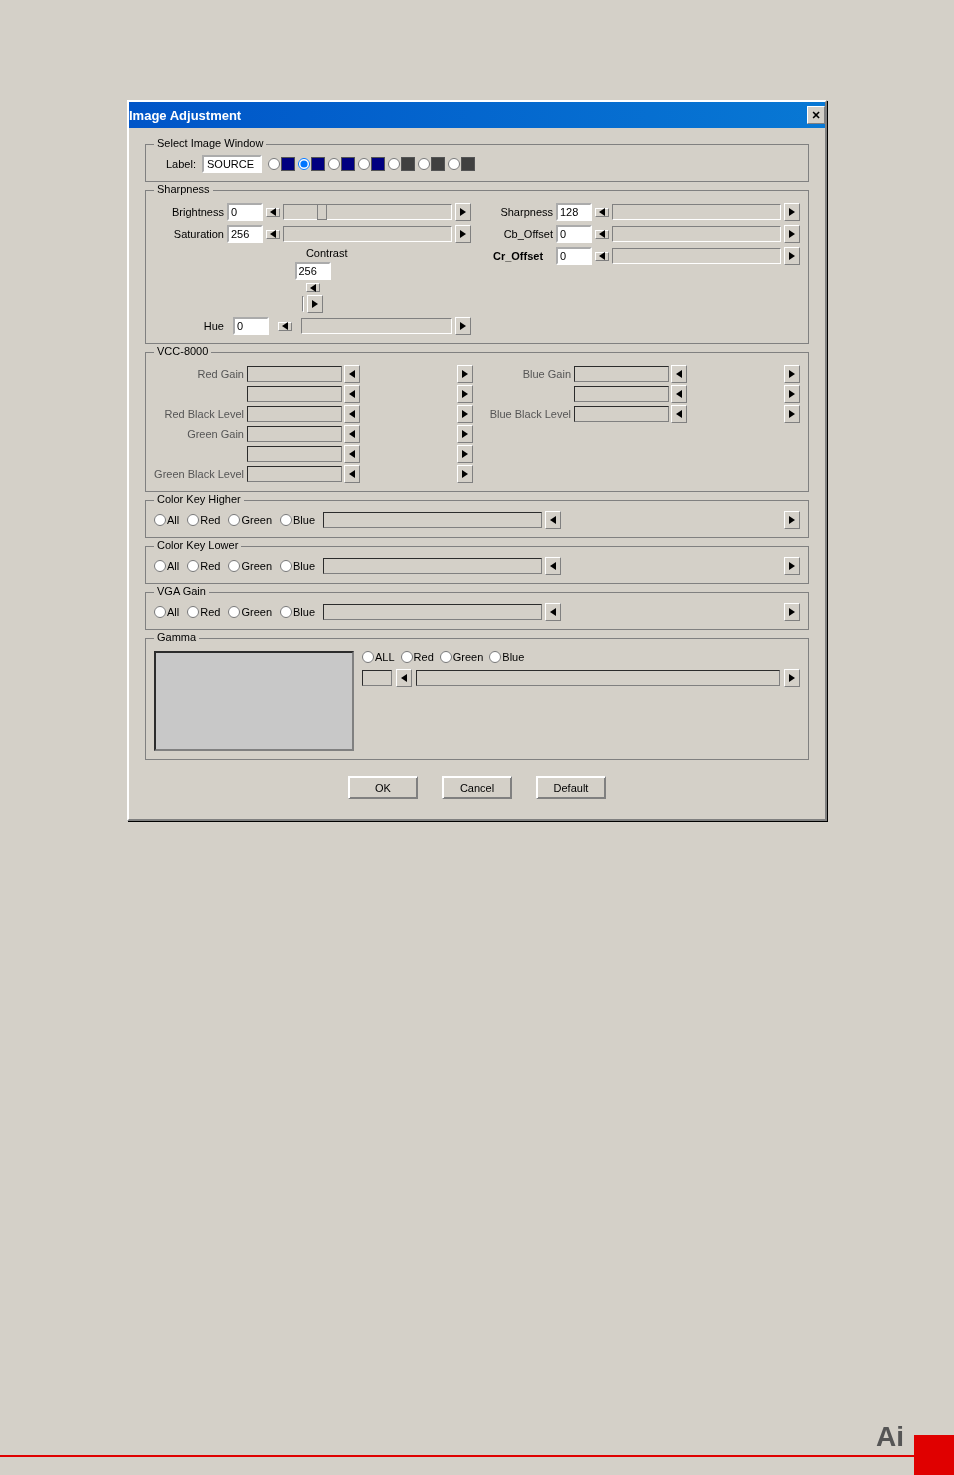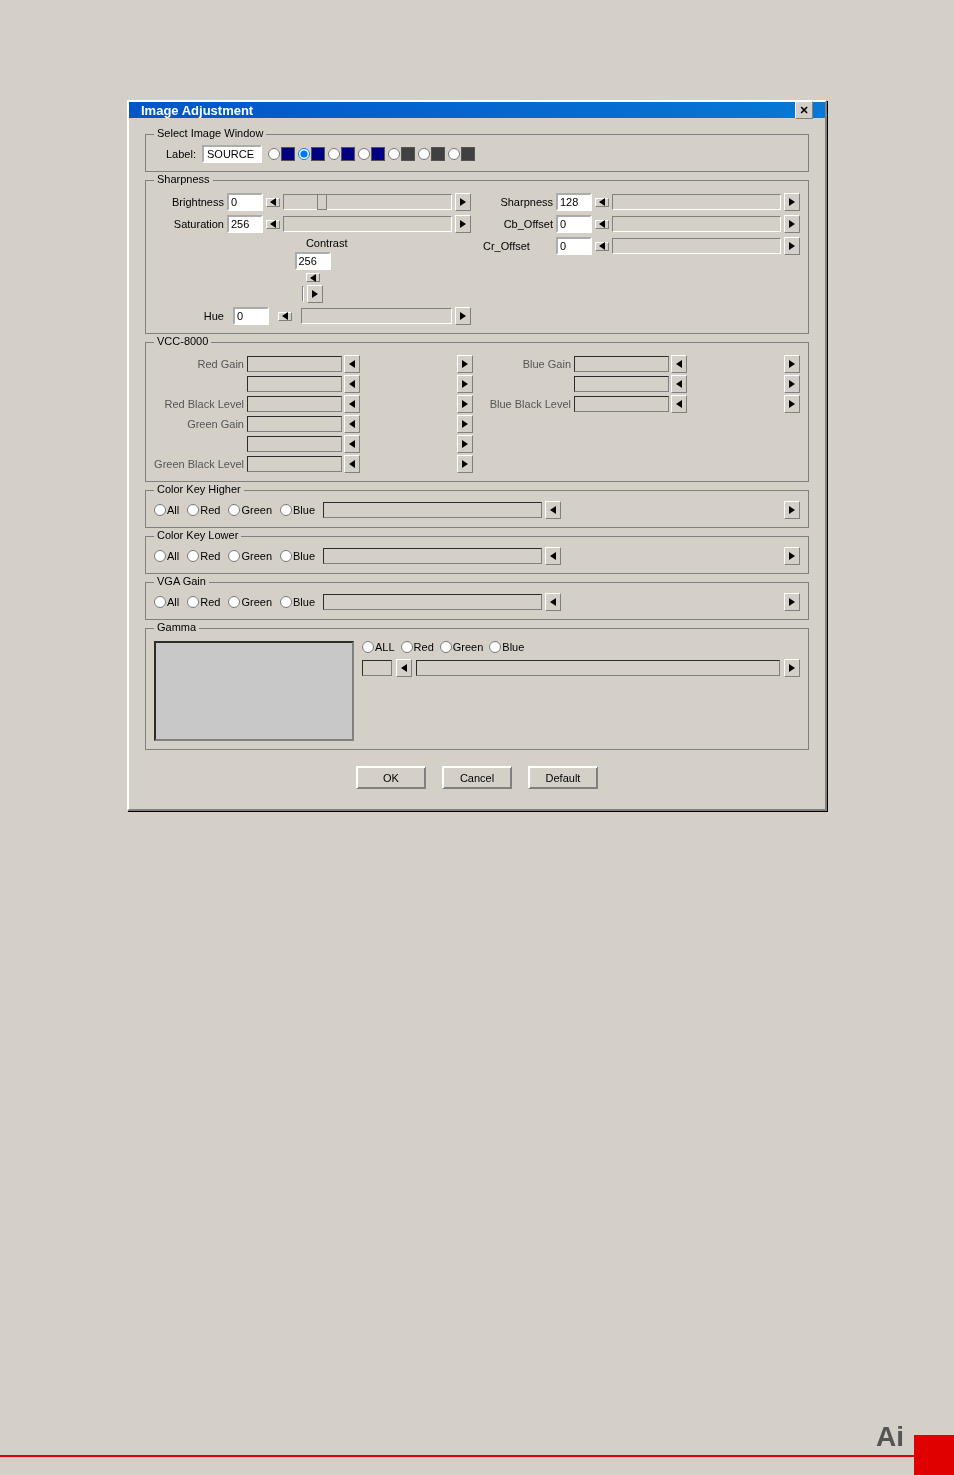--- a/index.html
+++ b/index.html
@@ -22,25 +22,25 @@
       border-right-color: #808080;
       border-bottom-color: #808080;
       box-shadow: 1px 1px 0 #000;
     }
 
     .title-bar {
       background: linear-gradient(to right, #0055c8, #0878d4);
       color: white;
       font-weight: bold;
       font-size: 13px;
-      padding: 4px 12px;
+      padding: 4px 0;
       display: flex;
       align-items: center;
       justify-content: space-between;
-      height: 16px;
+      height: 26px;
     }
 
     .title-bar-close {
       width: 18px;
       height: 18px;
       background: #d4d0c8;
       border: 1px solid #ffffff;
       border-right-color: #808080;
       border-bottom-color: #808080;
       display: flex;
@@ -261,21 +261,21 @@
       height: 16px;
       background: #d4d0c8;
       border: 1px inset #808080;
     }
 
     
     .button-row {
       display: flex;
       align-items: center;
       justify-content: center;
-      gap: 16px;
+      gap: 24px;
       padding: 8px 0 4px 0;
     }
 
     .win-btn {
       min-width: 70px;
       height: 23px;
       background: #d4d0c8;
       border: 1px solid #ffffff;
       border-right-color: #808080;
       border-bottom-color: #808080;
@@ -506,21 +506,21 @@
               <div class="slider-container"></div>
               <div class="arrow-btn">
                   <span class="tri-right"></span>
                 </div>
             </div>
           </div>
         </div>
 
         <div>
           <div class="param-row" style="gap:3px;">
-            <span style="width:70px;text-align:left;white-space:nowrap;">Cr_Offset</span>
+            <span style="width:70px;text-align:center;white-space:nowrap;font-weight:bold;">Cr_Offset</span>
             <input type="text" class="param-value-box" value="0" style="">
             <div class="spin-btn">
               <div class="spin-btn-down">
                   <span class="tri-left"></span>
                 </div>
             </div>
             <div class="full-slider-row">
               <div class="slider-container"></div>
               <div class="arrow-btn">
                   <span class="tri-right"></span>

